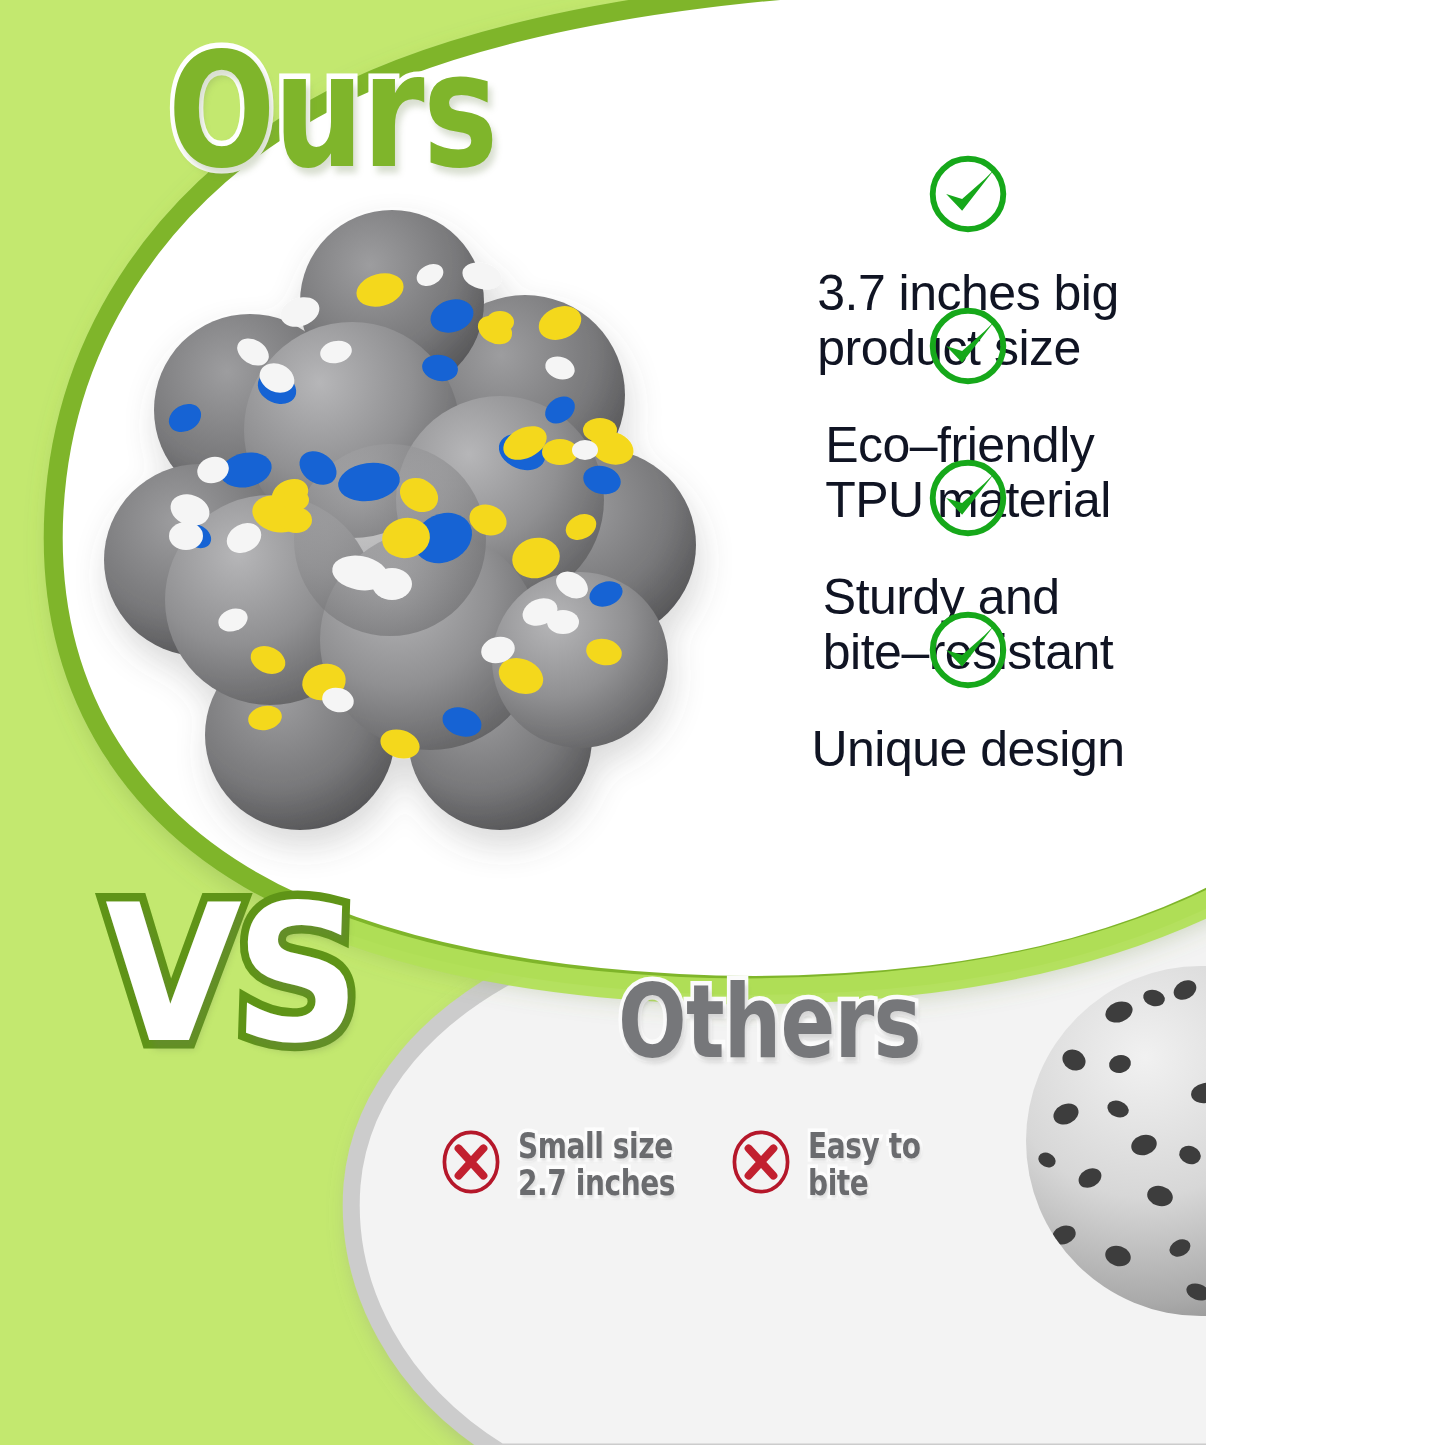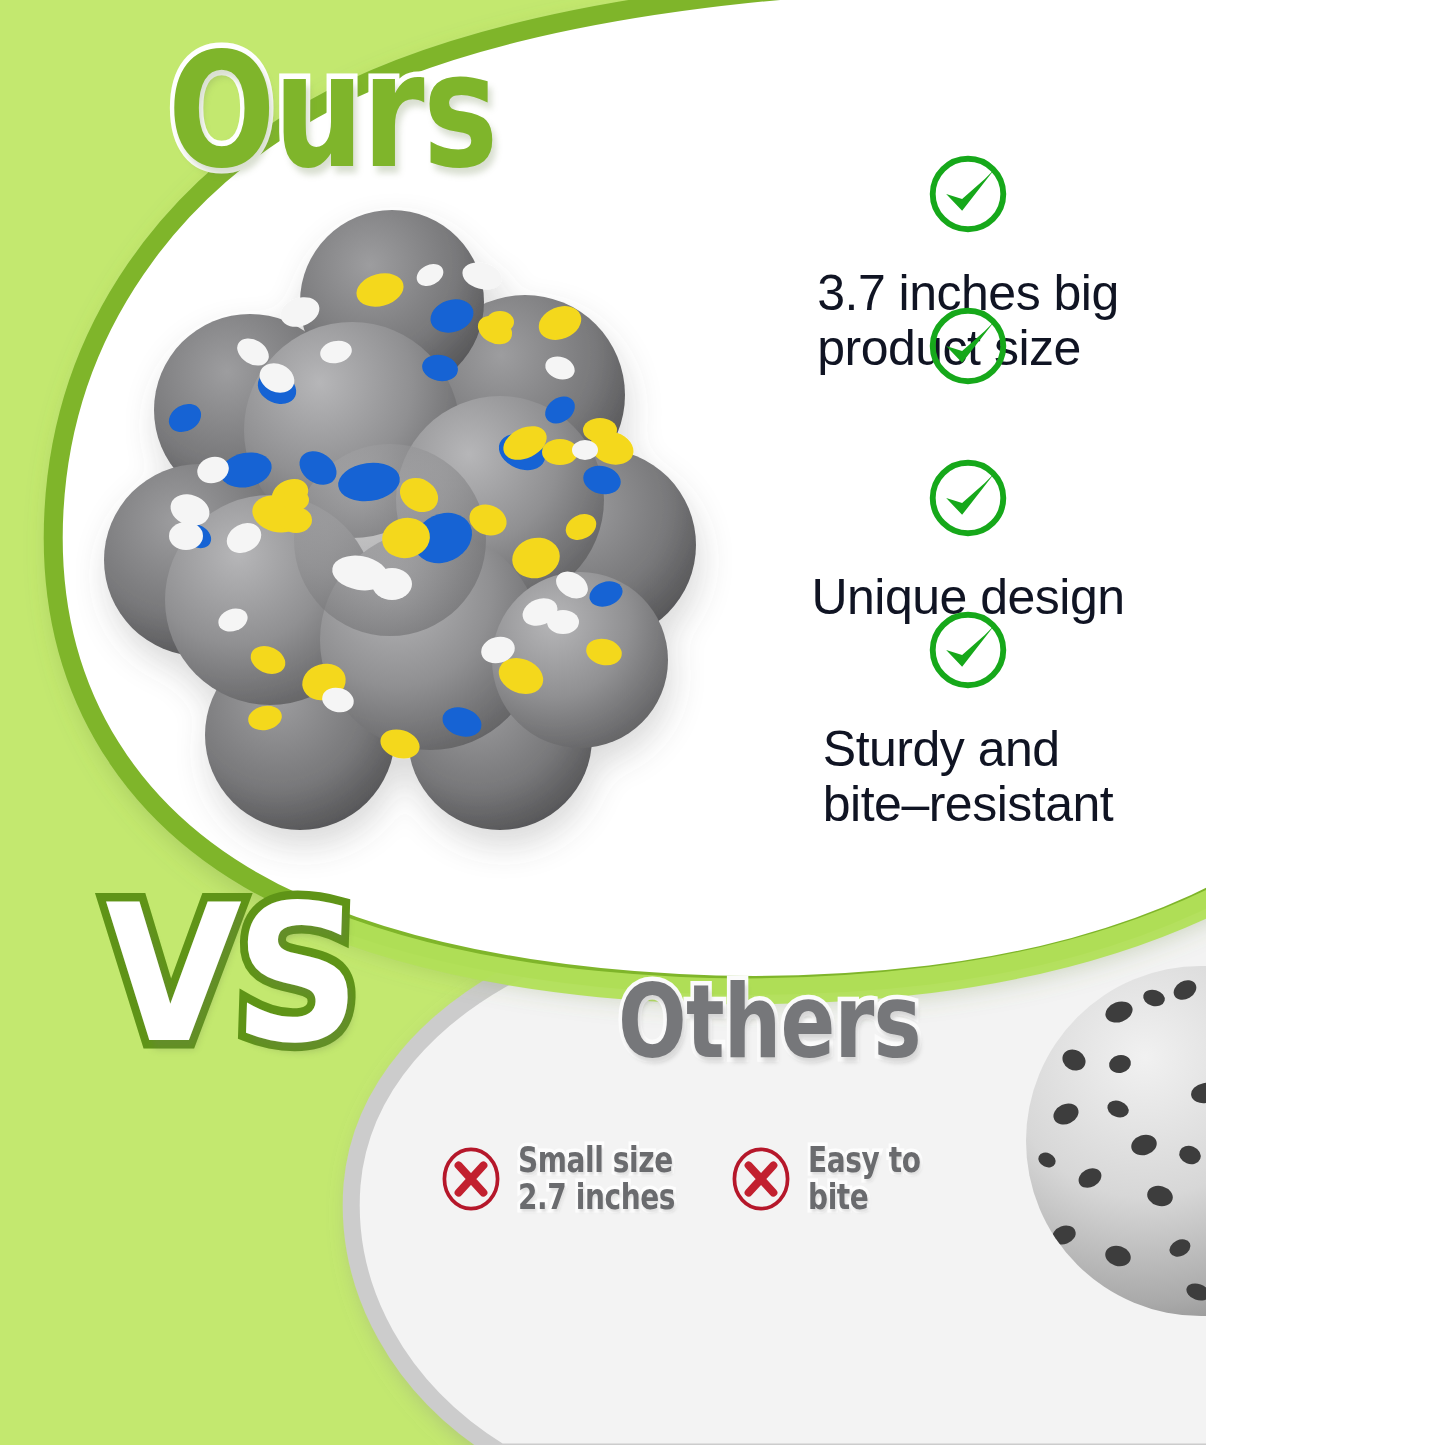--- a/index.html
+++ b/index.html
@@ -117,21 +117,21 @@
     position: absolute;
     left: 440px;
     top: 1128px;
     width: 580px;
     display: grid;
     grid-template-columns: 290px 290px;
     grid-template-rows: 102px 102px;
   }
   .con-cell {
     display: flex;
-    align-items: center;
+    align-items: flex-start;
     gap: 16px;
   }
   .x-icon {
     flex: 0 0 auto;
     width: 62px;
     height: 68px;
     position: relative;
   }
   .con-label {
     font-family: "DejaVu Sans", sans-serif;
@@ -359,41 +359,43 @@
 product size</span>
     </div>
 
     <div class="pro-row">
       <span class="check-icon">
         <svg viewBox="0 0 100 100" width="84" height="84">
           <circle cx="50" cy="50" r="42" fill="none" stroke="#16a81a" stroke-width="7"></circle>
           <path d="M 24 50 L 43 70 L 82 20 L 70 32 L 43 56 Z" fill="#16a81a"></path>
         </svg>
       </span>
+      <span class="pro-label">Eco–friendly
+TPU material</span>
     </div>
 
     <div class="pro-row">
       <span class="check-icon">
         <svg viewBox="0 0 100 100" width="84" height="84">
           <circle cx="50" cy="50" r="42" fill="none" stroke="#16a81a" stroke-width="7"></circle>
           <path d="M 24 50 L 43 70 L 82 20 L 70 32 L 43 56 Z" fill="#16a81a"></path>
         </svg>
       </span>
-      <span class="pro-label">Unique design</span>
+      <span class="pro-label">Sturdy and
+bite–resistant</span>
     </div>
 
     <div class="pro-row">
       <span class="check-icon">
         <svg viewBox="0 0 100 100" width="84" height="84">
           <circle cx="50" cy="50" r="42" fill="none" stroke="#16a81a" stroke-width="7"></circle>
           <path d="M 24 50 L 43 70 L 82 20 L 70 32 L 43 56 Z" fill="#16a81a"></path>
         </svg>
       </span>
-      <span class="pro-label">Sturdy and
-bite–resistant</span>
+      <span class="pro-label">Unique design</span>
     </div>
 
   </div>
 
   <div id="vs-text">VS</div>
 
   <div id="others-title">Others</div>
 
   <div id="cons-list">
 

